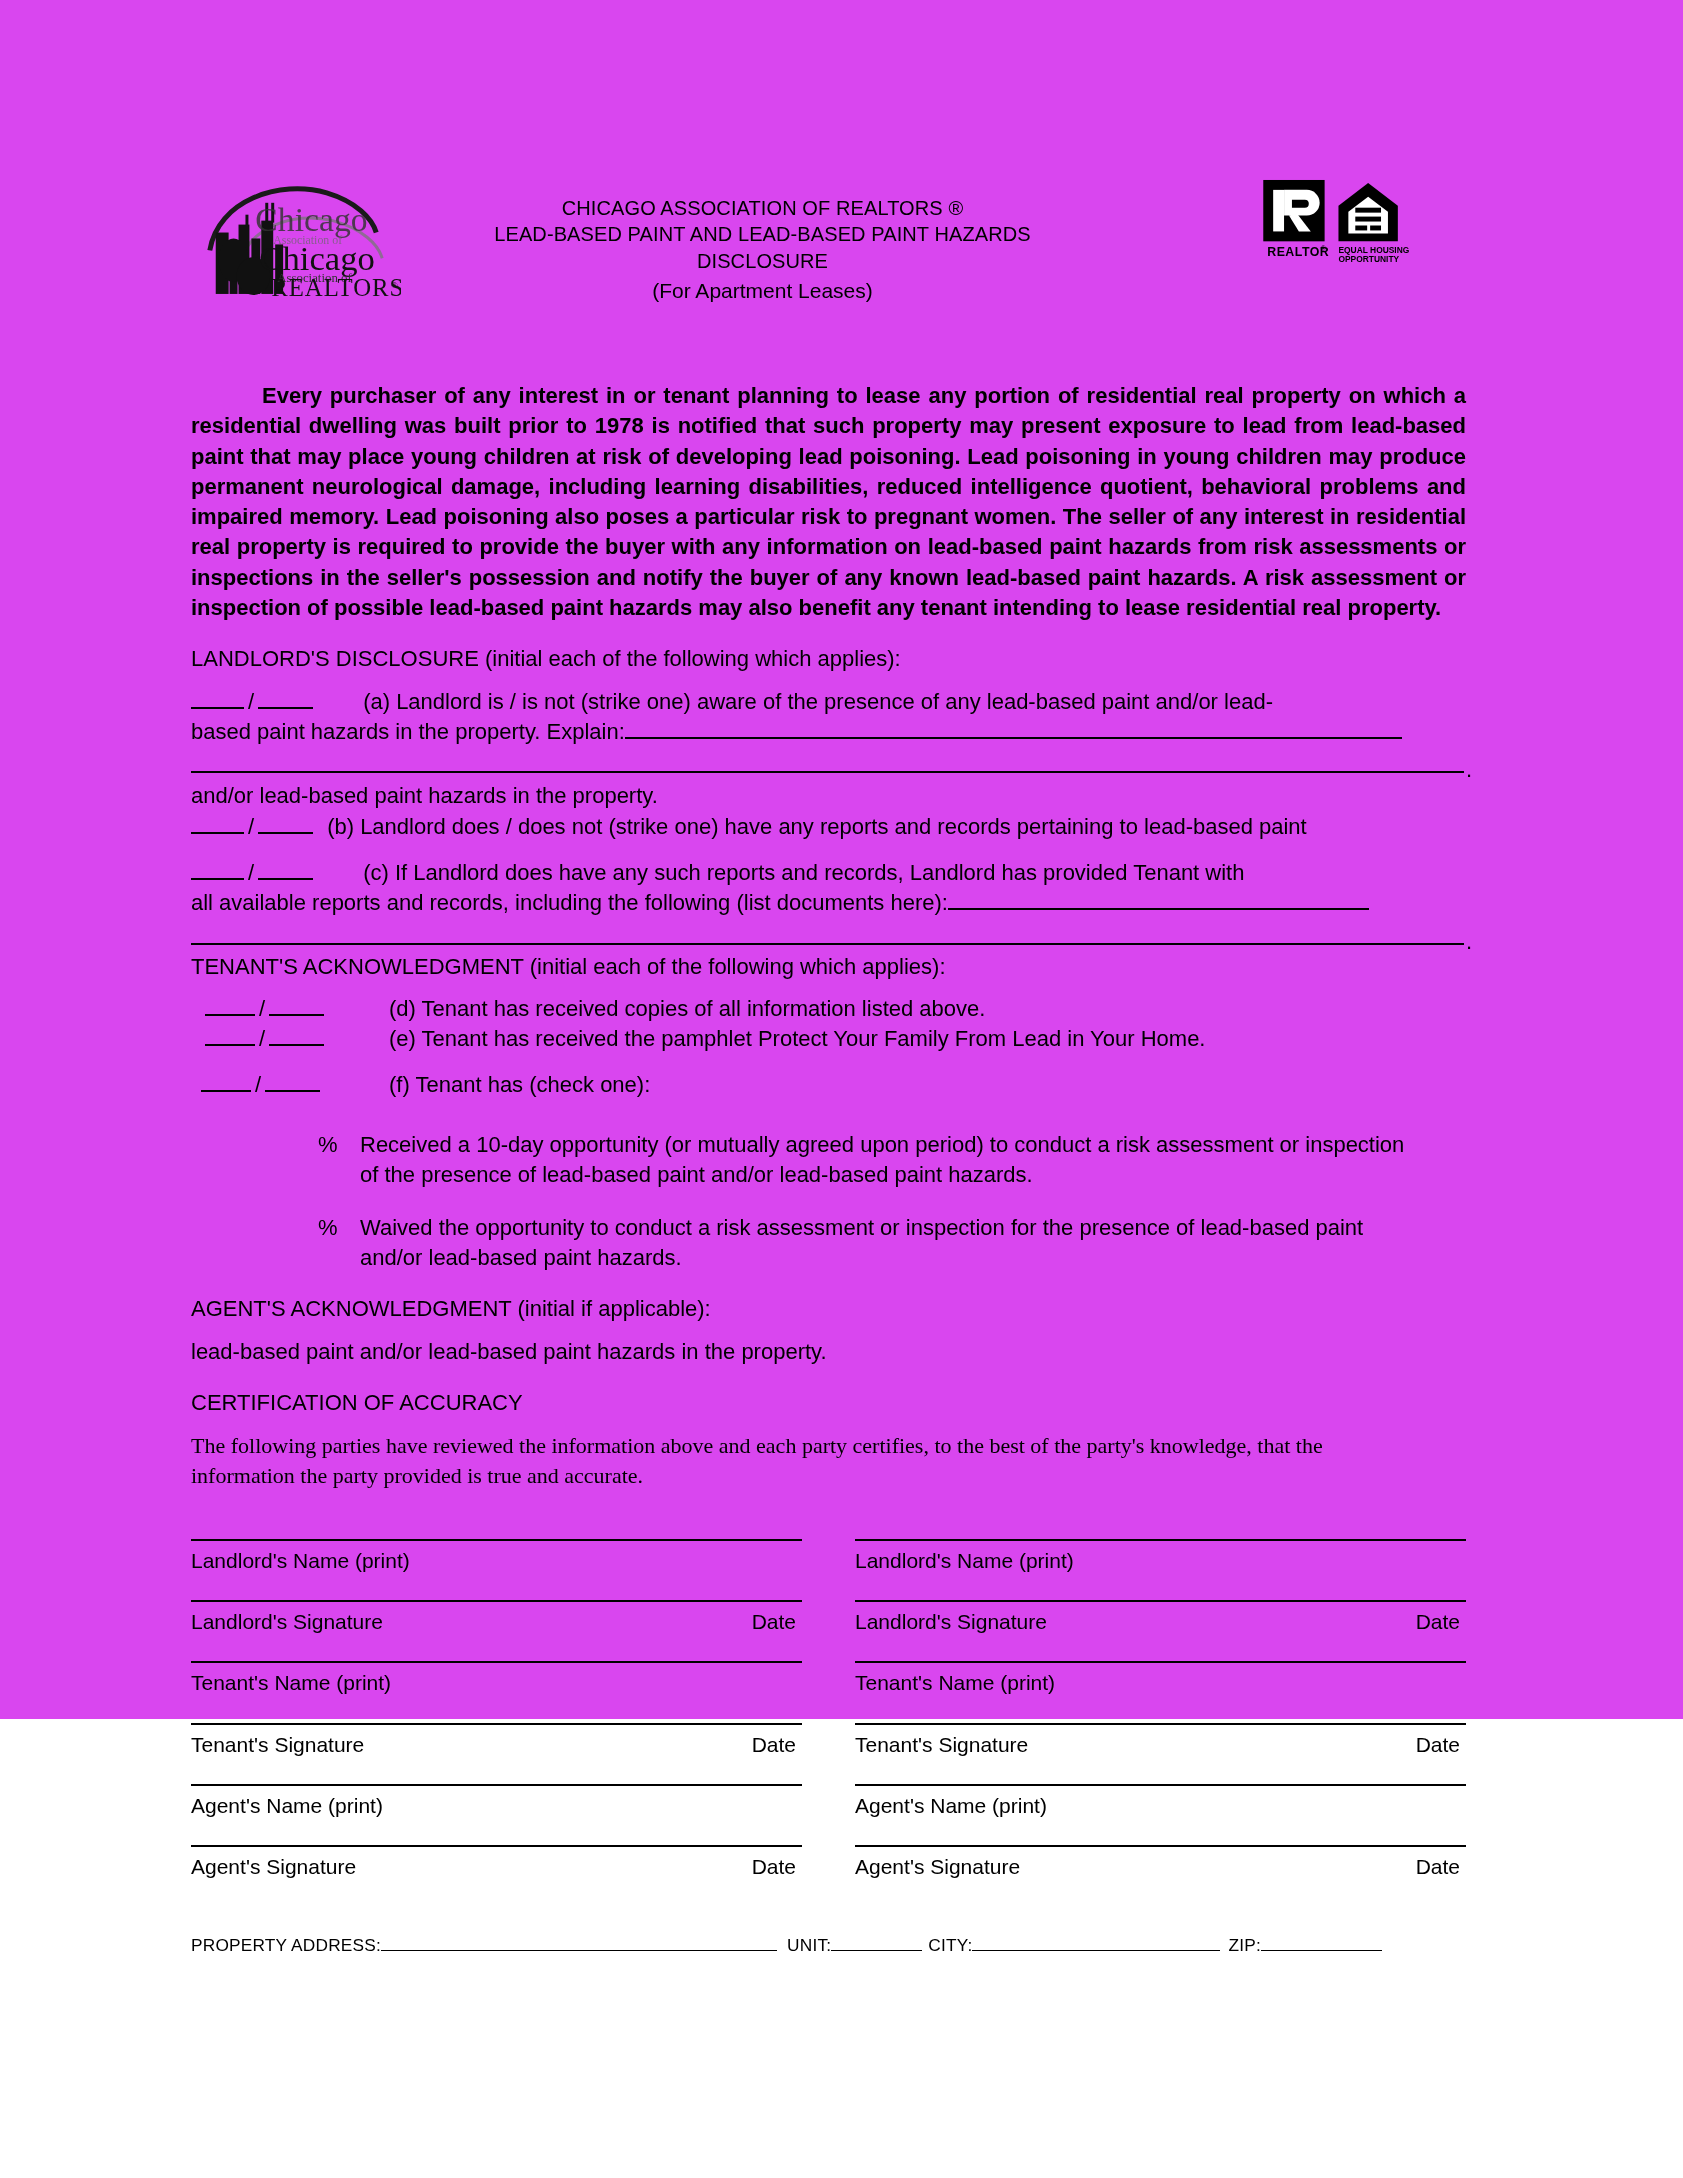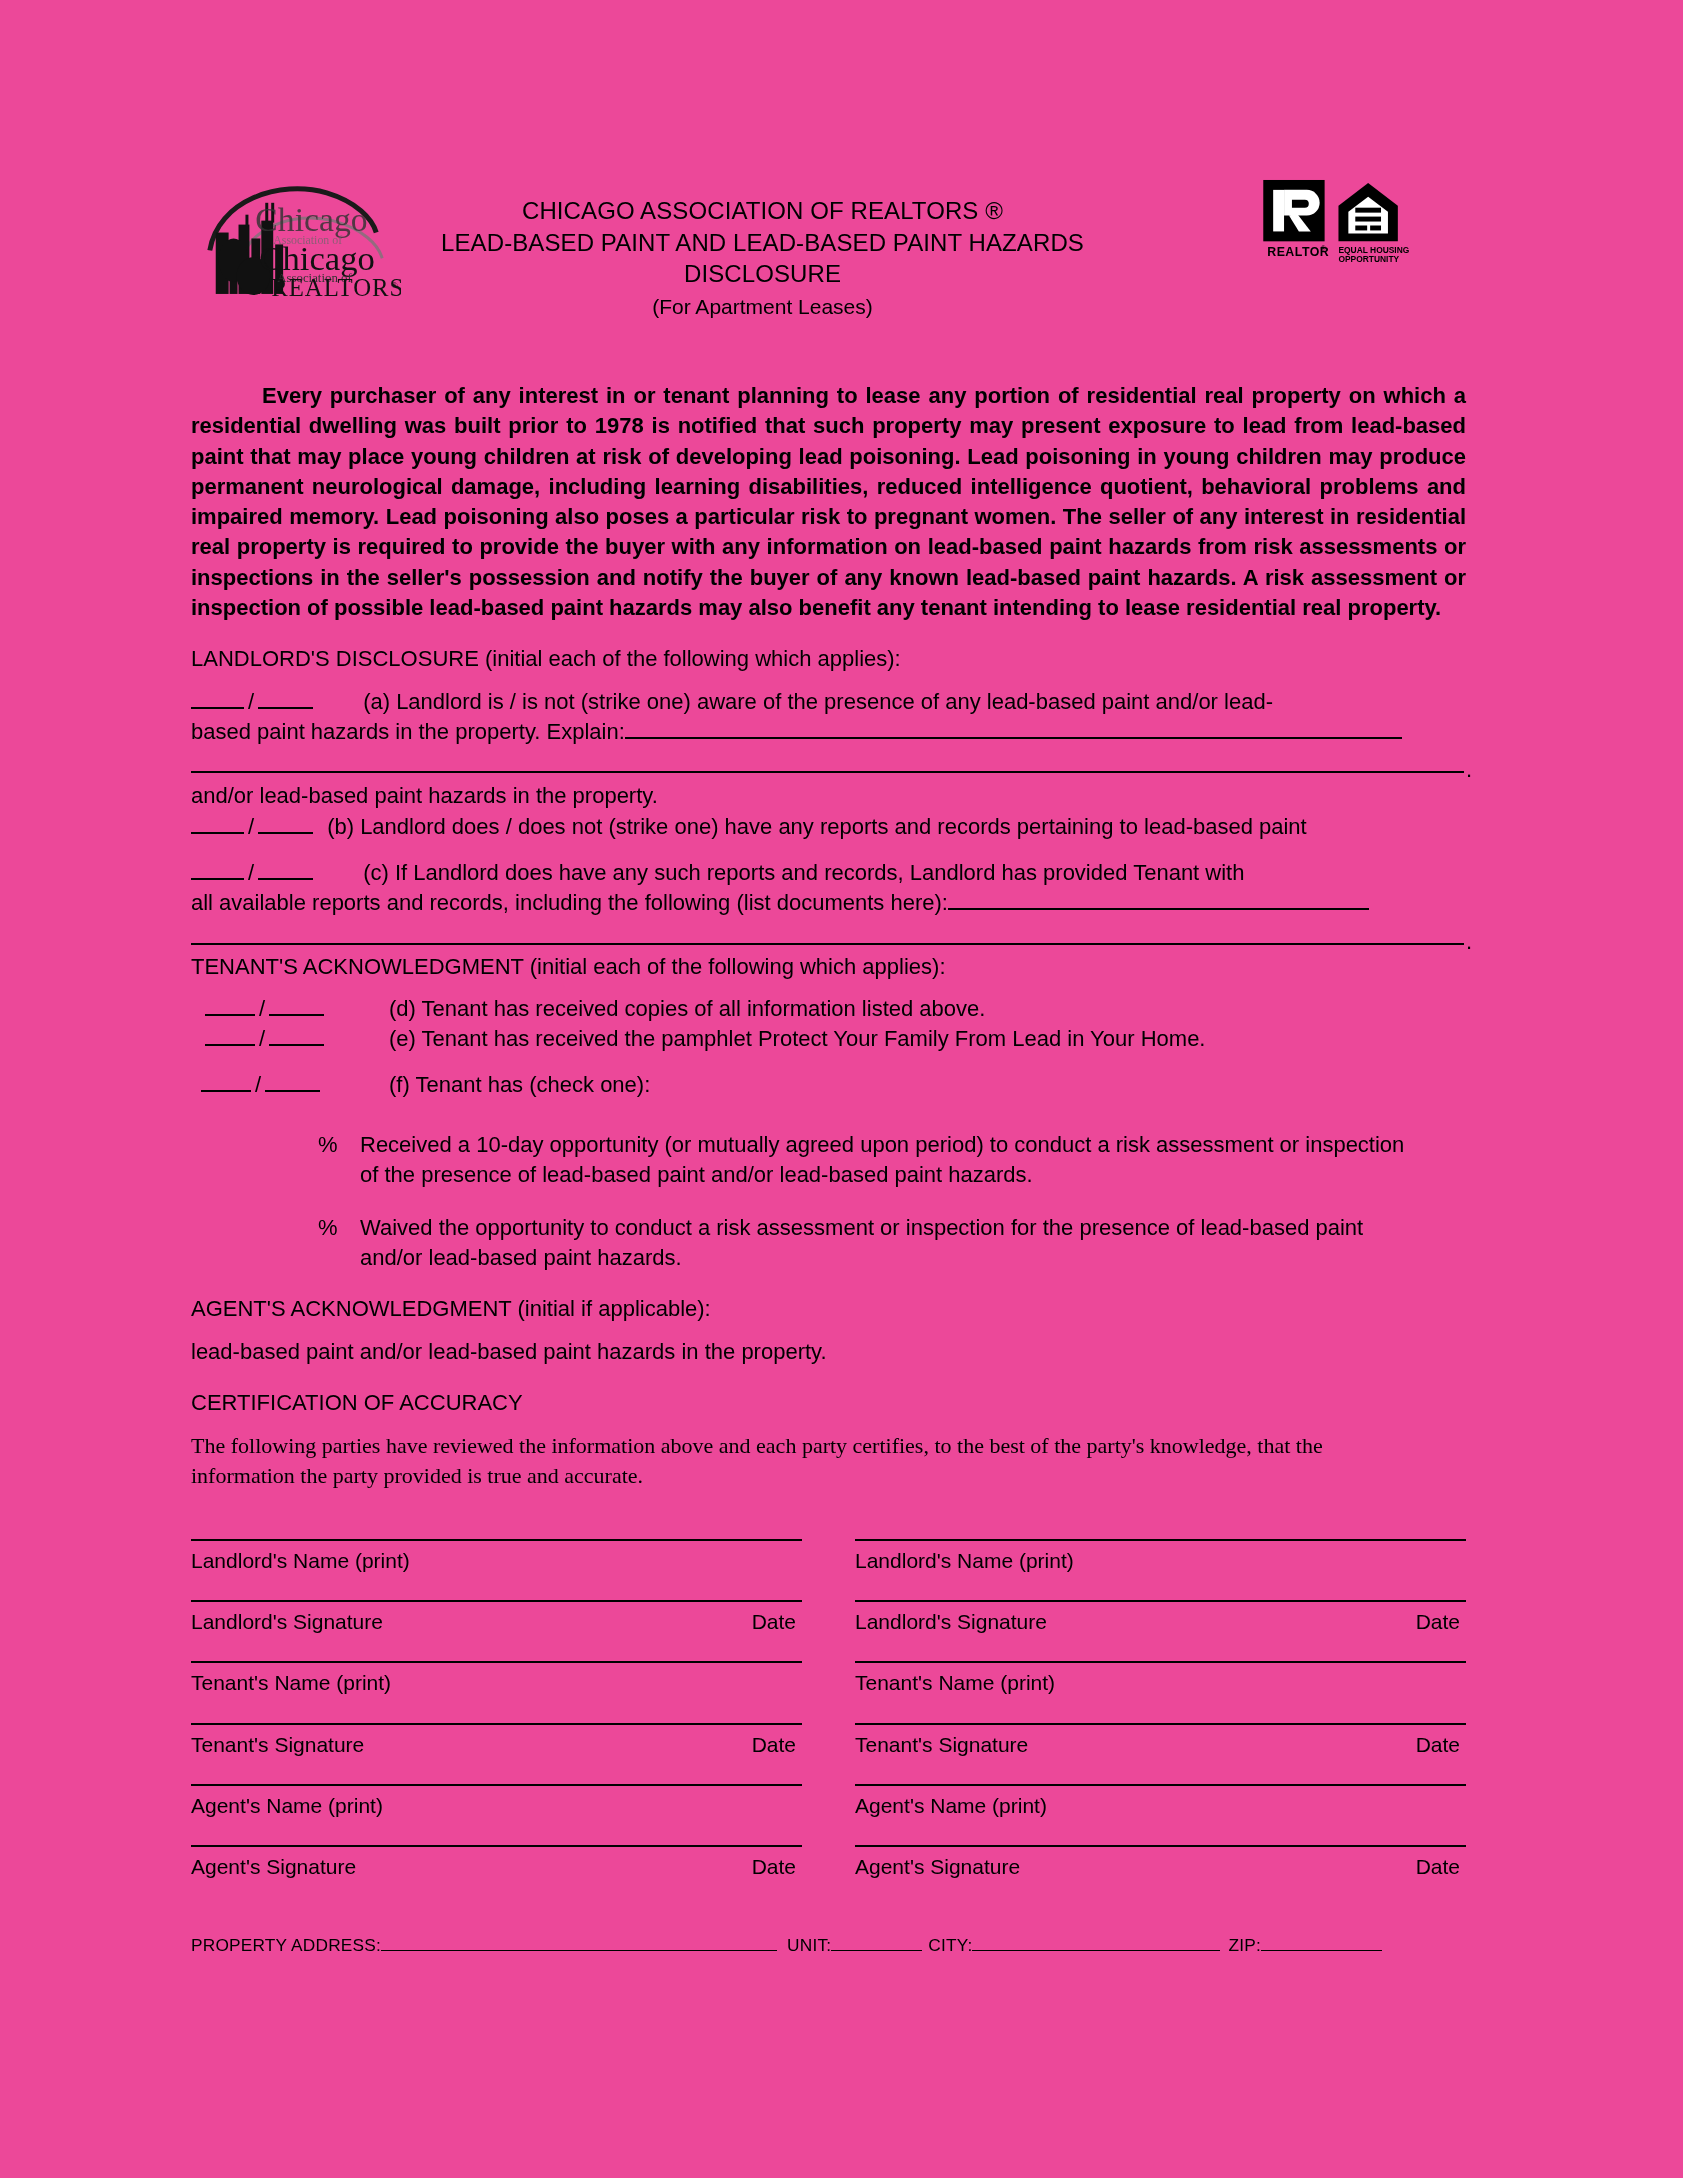--- a/index.html
+++ b/index.html
@@ -13,22 +13,22 @@
     font-family: "Liberation Sans", sans-serif;
     color: #000000;
     position: relative;
     overflow: hidden;
   }
 
   .page {
     position: absolute;
     left: 0; top: 0;
     width: 1683px;
-    height: 2178px;
-    background: #ec4899;
+    height: 1719px;
+    background: #d946ef;
   }
 
   
   .header {
     position: absolute;
     left: 0; top: 173px;
     width: 1683px;
     height: 198px;
   }
 
@@ -43,21 +43,21 @@
 
   .title-block {
     position: absolute;
     left: 436px;
     top: 22px;
     width: 653px;
     text-align: center;
     line-height: 1.32;
   }
   .title-line {
-    font-size: 24px;
+    font-size: 20px;
     letter-spacing: 0.1px;
     white-space: nowrap;
   }
   .title-sub {
     font-size: 21px;
     margin-top: 3px;
   }
 
   .logo-right {
     position: absolute;

